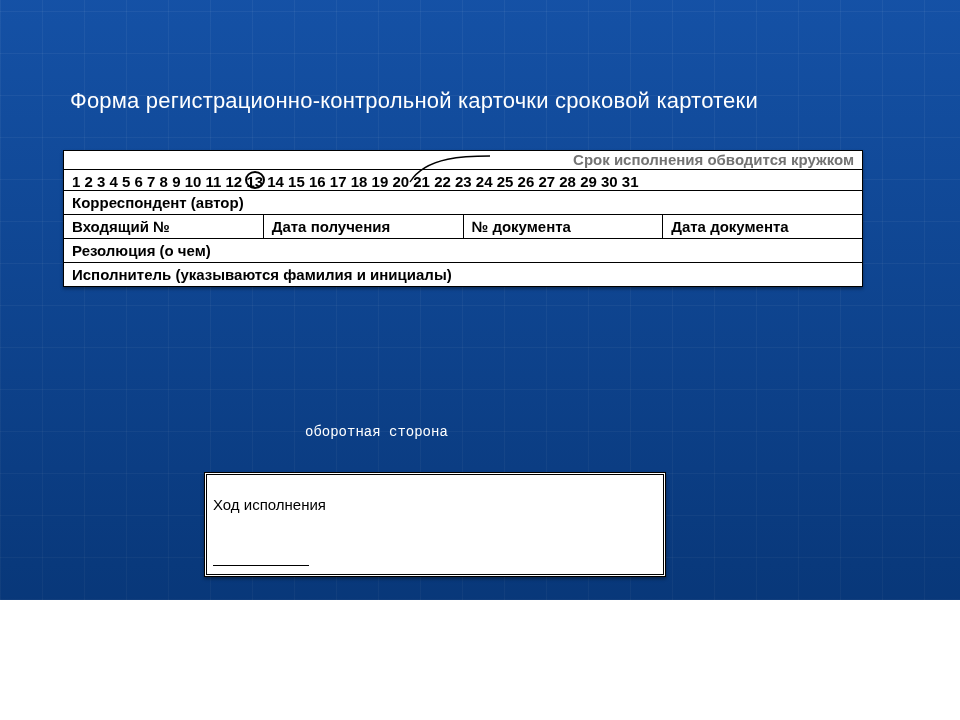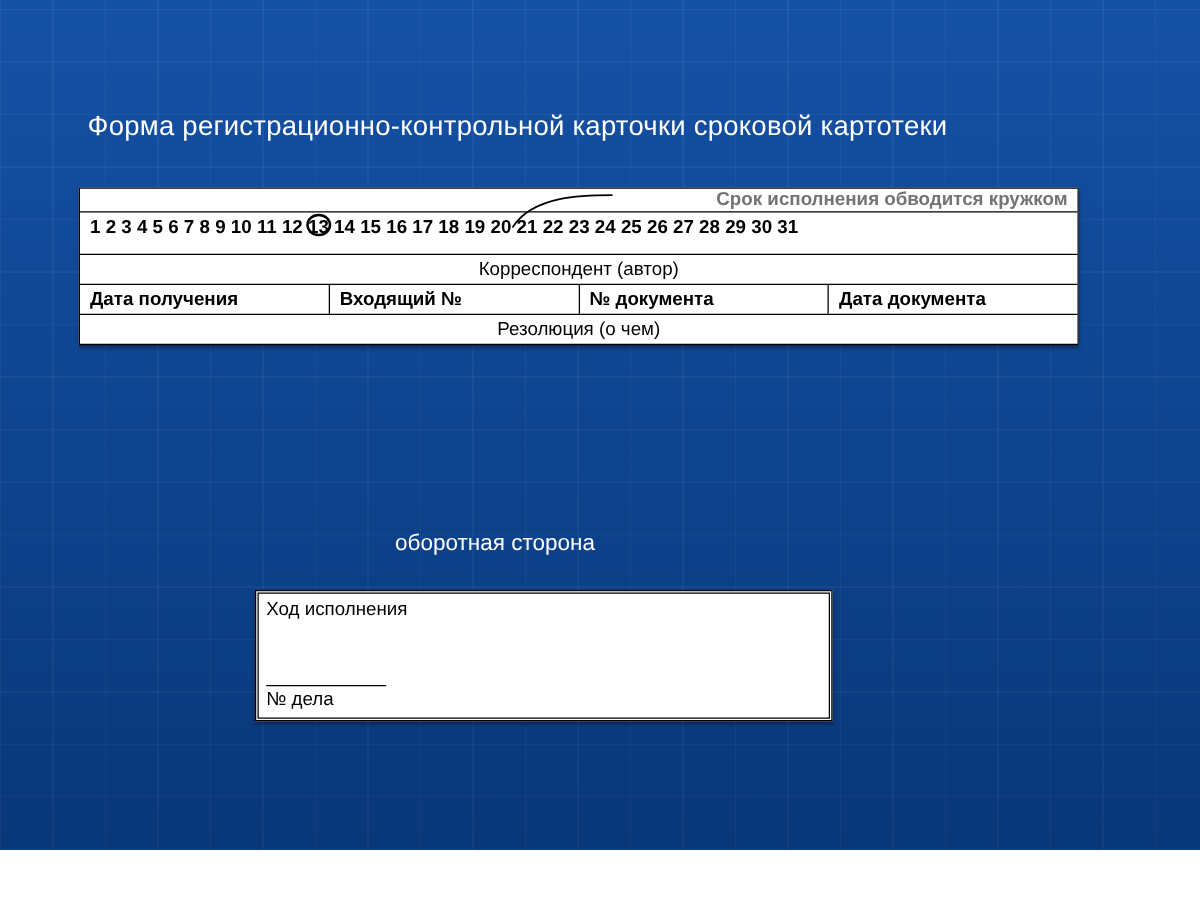--- a/index.html
+++ b/index.html
@@ -5,21 +5,21 @@
   html, body {
     margin: 0;
     padding: 0;
     width: 960px;
     height: 720px;
     overflow: hidden;
     font-family: Arial, "Helvetica Neue", sans-serif;
   }
   .slide {
     width: 960px;
-    height: 680px;
+    height: 600px;
     background:
       linear-gradient(to bottom, rgba(255,255,255,0.04), rgba(0,0,0,0.25)),
       repeating-linear-gradient(0deg,  rgba(255,255,255,0.05) 0 1px, transparent 1px 42px),
       repeating-linear-gradient(90deg, rgba(255,255,255,0.05) 0 1px, transparent 1px 42px),
       #0b4aa2;
     position: relative;
     box-sizing: border-box;
   }
 
   .title {
@@ -59,21 +59,21 @@
   .callout-line {
     position: absolute;
     left: 344px;
     top: 3px;
     width: 84px;
     height: 44px;
   }
 
   .days-row {
     border-bottom: 1px solid #000;
-    padding: 3px 8px 13px 8px;
+    padding: 3px 8px 0 8px;
     font-weight: bold;
     font-size: 15px;
     color: #000;
     white-space: nowrap;
     position: relative;
   }
   .days-row span.day {
     display: inline-block;
     position: relative;
   }
@@ -83,25 +83,24 @@
     border-radius: 50%;
     width: 20px;
     height: 18px;
     top: 1px;
     pointer-events: none;
     box-sizing: border-box;
   }
 
   .row {
     border-bottom: 1px solid #000;
-    font-weight: normal;
+    font-weight: bold;
     font-size: 15px;
     color: #000;
     padding: 3px 8px;
-    text-align: center;
   }
   .row.tall {
     height: 84px;
   }
   .row:last-child {
     border-bottom: none;
   }
 
   .row4 {
     display: flex;
@@ -118,36 +117,35 @@
   }
   .row4 > div:last-child {
     border-right: none;
   }
 
   .mid-caption {
     position: absolute;
     top: 424px;
     left: 305px;
     color: #ffffff;
-    font-family: Liberation Sans, sans-serif;
-    font-size: 18px;
-    margin-left: 11px;
+    font-family: Liberation Mono, monospace;
+    font-size: 14px;
   }
 
   
   .card-back {
     position: absolute;
     top: 472px;
     left: 204px;
     width: 462px;
     background: #ffffff;
     border: 3px double #000;
     box-shadow: 0 2px 3px rgba(0,0,0,0.4);
     box-sizing: border-box;
-    padding: 4px 6px 6px 6px;
+    padding: 21px 6px 6px 6px;
   }
   .card-back .hb {
     font-size: 15px;
     color: #000;
     font-family: Arial, sans-serif;
   }
   .card-back .spacer {
     height: 48px;
   }
   .card-back .ruleline {
@@ -171,33 +169,33 @@
         <path d="M 82 2 C 60 2, 18 2, 2 28" stroke="#000" stroke-width="1.4" fill="none"></path>
       </svg>
       <span class="callout-text">Срок исполнения обводится кружком</span>
     </div>
 
     <div class="days-row" id="days-row"><span class="day">1</span> <span class="day">2</span> <span class="day">3</span> <span class="day">4</span> <span class="day">5</span> <span class="day">6</span> <span class="day">7</span> <span class="day">8</span> <span class="day">9</span> <span class="day">10</span> <span class="day">11</span> <span class="day">12</span> <span class="day">13</span> <span class="day">14</span> <span class="day">15</span> <span class="day">16</span> <span class="day">17</span> <span class="day">18</span> <span class="day">19</span> <span class="day">20</span> <span class="day">21</span> <span class="day">22</span> <span class="day">23</span> <span class="day">24</span> <span class="day">25</span> <span class="day">26</span> <span class="day">27</span> <span class="day">28</span> <span class="day">29</span> <span class="day">30</span> <span class="day">31</span> <span class="circle" style="left: 180.734px;"></span></div>
 
     <div class="row">Корреспондент (автор)</div>
 
     <div class="row4">
+      <div>Входящий №</div>
       <div>Дата получения</div>
-      <div>Входящий №</div>
       <div>№ документа</div>
       <div>Дата документа</div>
     </div>
 
     <div class="row">Резолюция (о чем)</div>
 
 
+    <div class="row">Исполнитель (указываются фамилия и инициалы)</div>
   </div>
 
   <div class="mid-caption">оборотная сторона</div>
 
   <div class="card-back">
     <div class="hb">Ход исполнения</div>
     <div class="spacer"></div>
     <div class="ruleline"></div>
-    <div class="hb">№ дела</div>
   </div>
 
 </div>
 
 </body></html>

